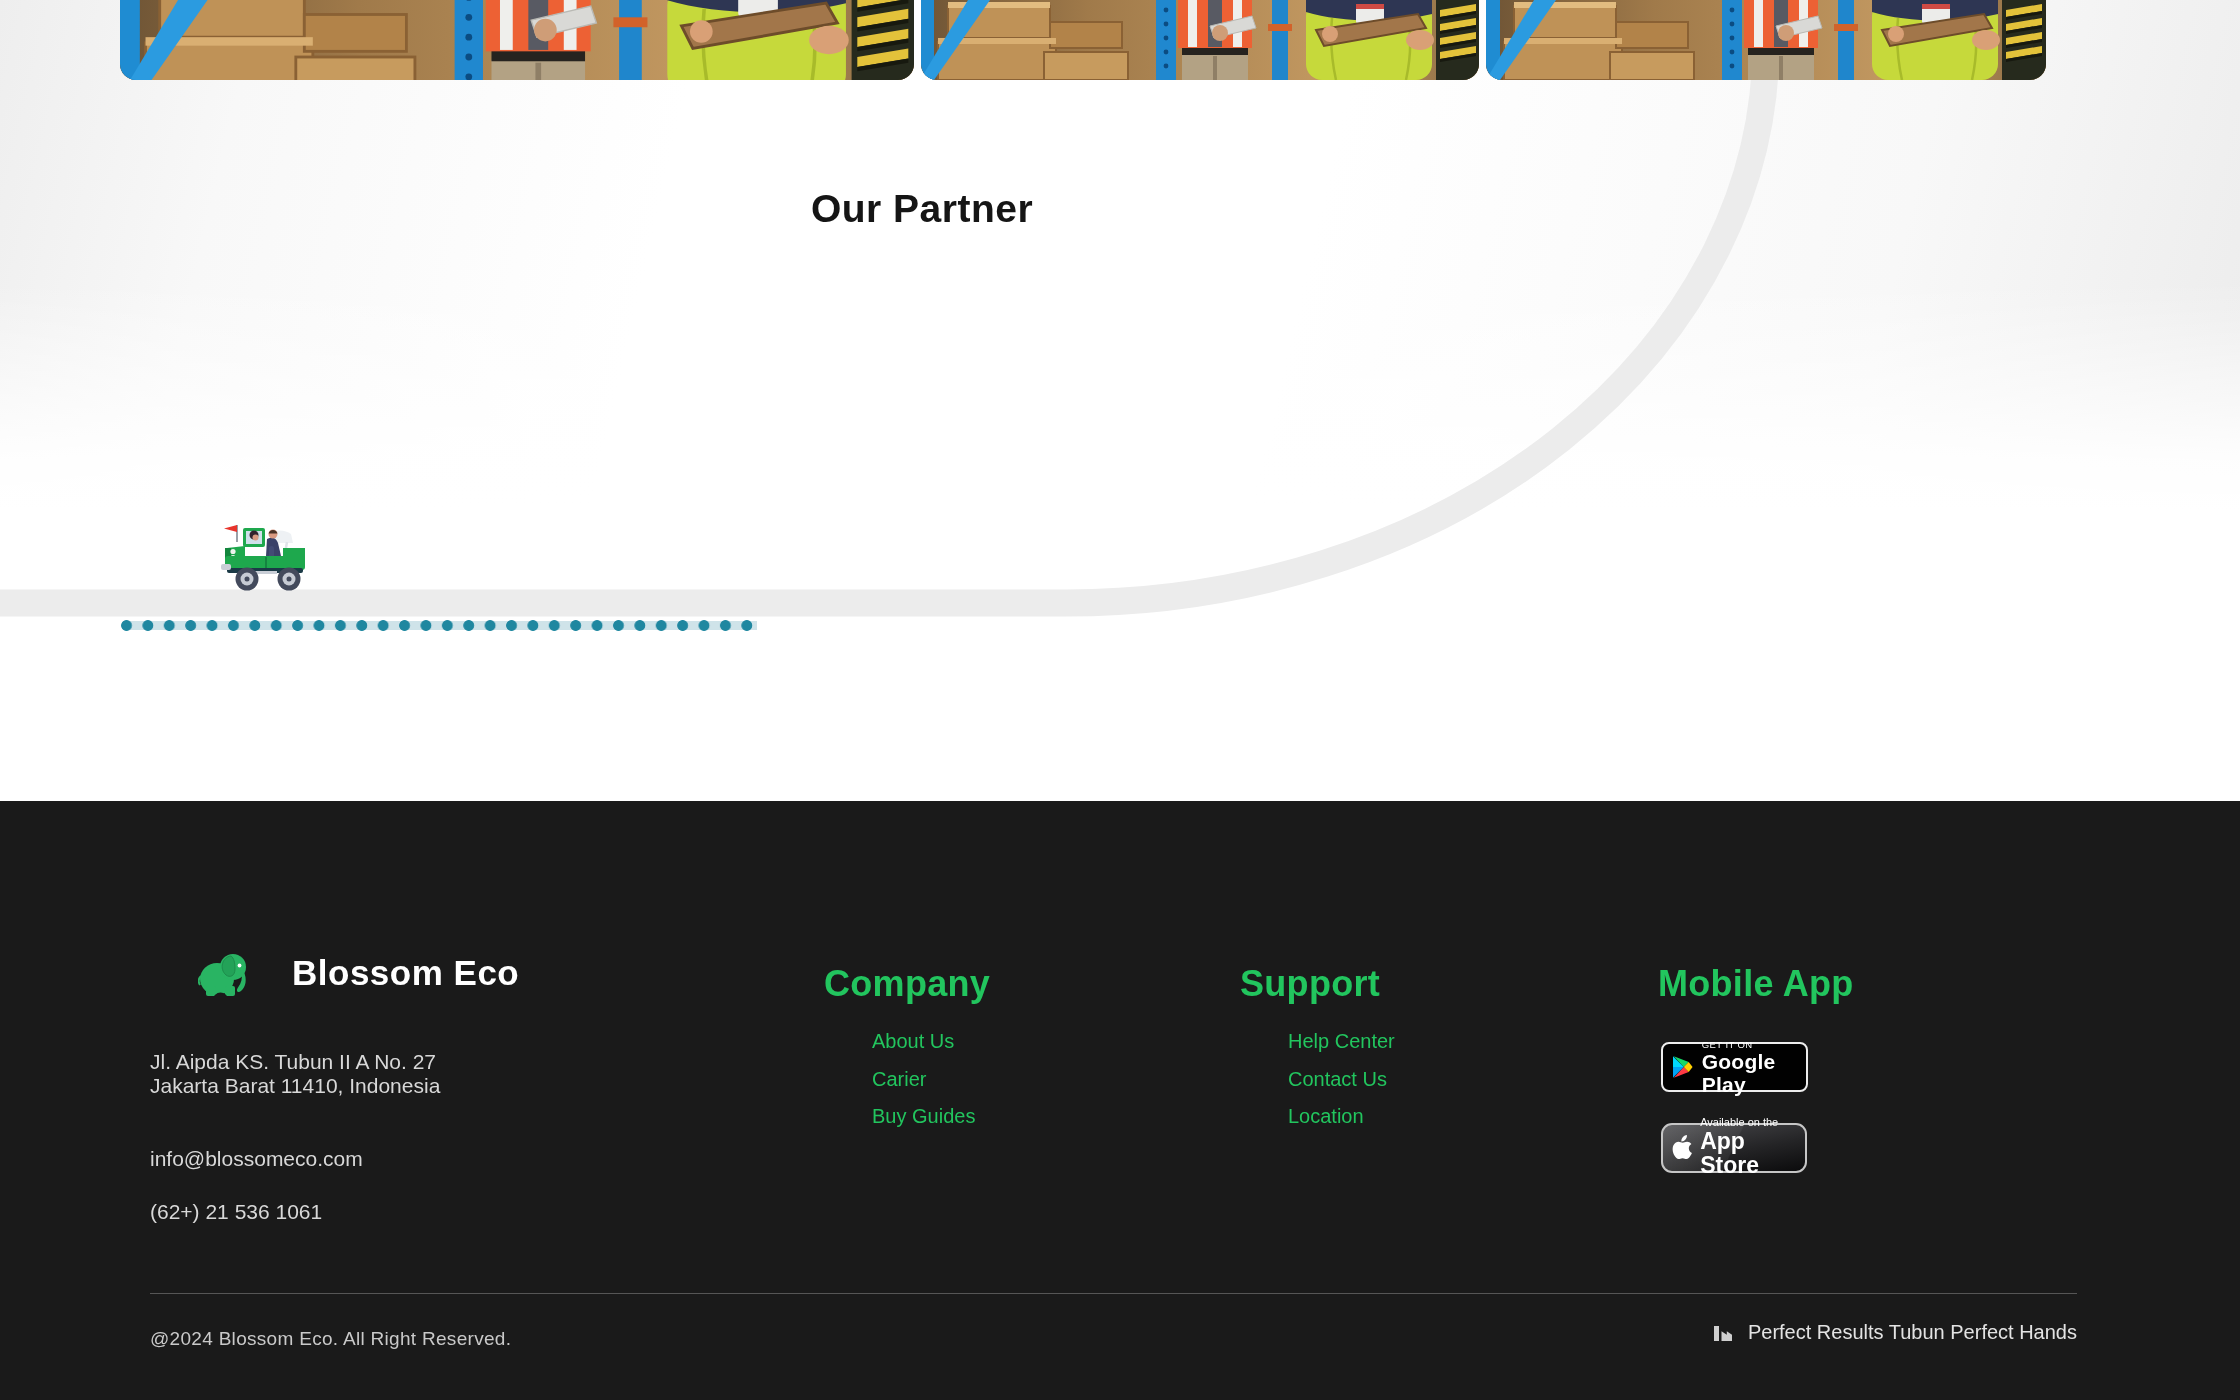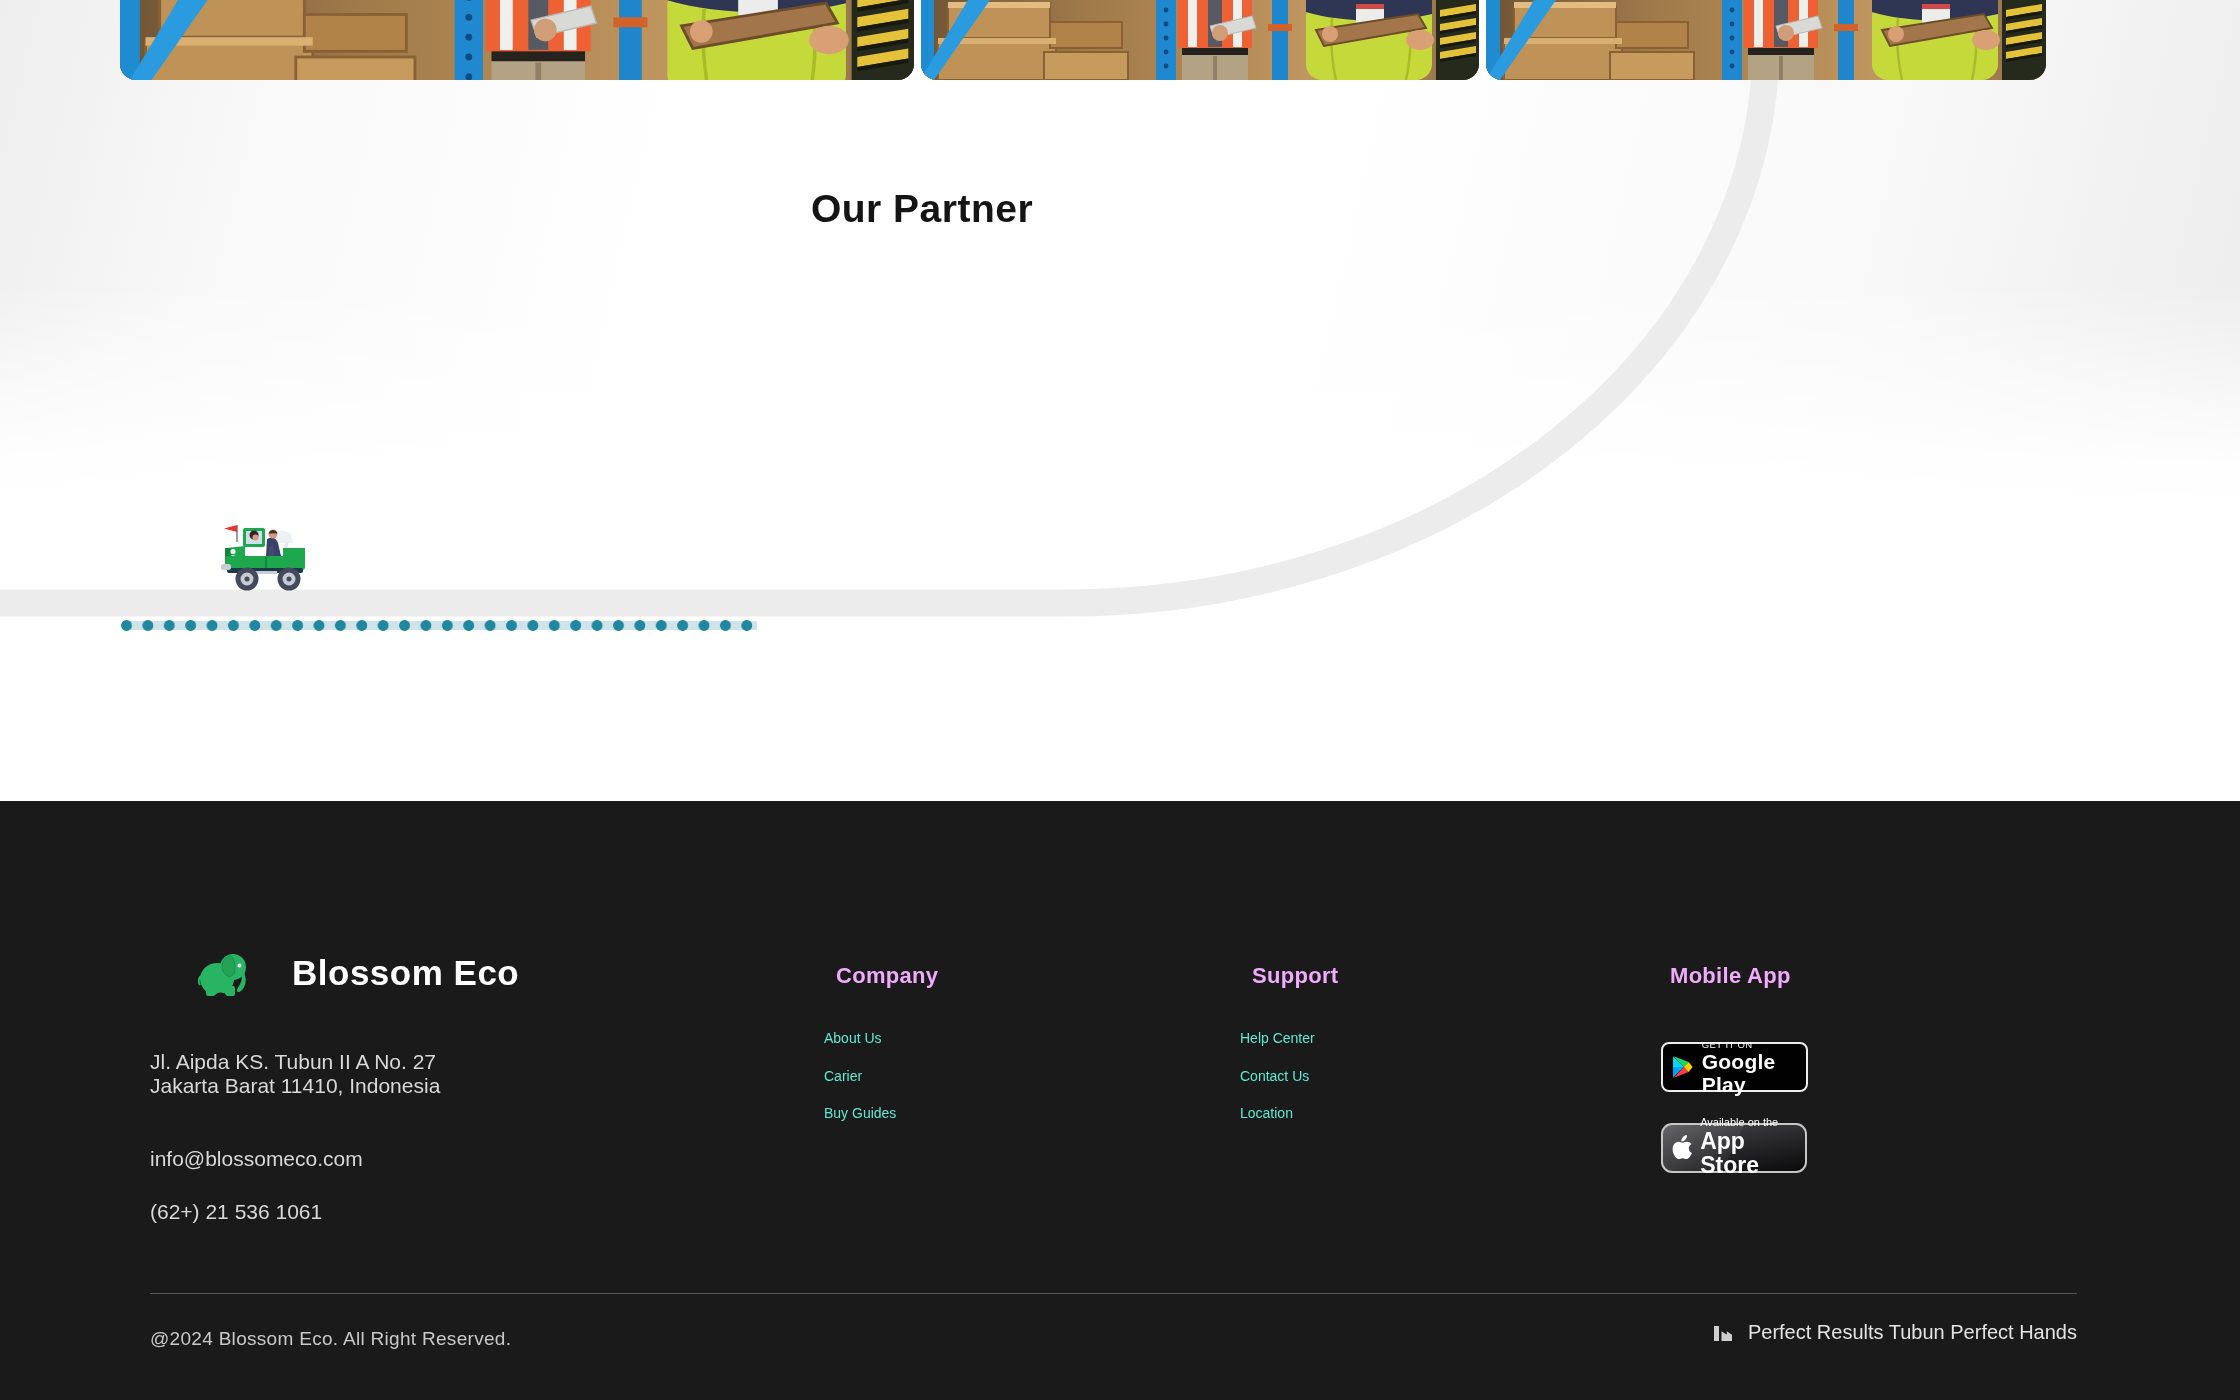--- a/index.html
+++ b/index.html
@@ -27,23 +27,23 @@
     background-image:radial-gradient(circle at 6.5px 6.5px,#1f87a0 5px,rgba(31,135,160,0) 5.8px);
     background-size:21.4px 13px;background-repeat:repeat-x;}
 
   
   .footer{position:absolute;left:0;top:801px;width:2240px;height:599px;background:#1a1a1a;}
   .logo{position:absolute;left:198px;top:149px;width:52px;height:48px;}
   .brand{position:absolute;left:292px;top:152px;font-size:35px;font-weight:700;color:#ffffff;letter-spacing:.5px;}
   .addr{position:absolute;left:150px;top:249px;font-size:21px;line-height:24px;color:#d8d8d8;}
   .contact{position:absolute;left:150px;font-size:21px;color:#d8d8d8;margin-top:17px;}
   .email{top:329px;} .phone{top:382px;}
-  .col-heading{position:absolute;top:162px;font-size:22px;font-weight:700;color:#f0abfc;letter-spacing:.3px;margin-left:12px;}
+  .col-heading{position:absolute;top:162px;font-size:36px;font-weight:700;color:#22c55e;letter-spacing:.3px;}
   .col-company{left:824px;} .col-support{left:1240px;} .col-mobile{left:1658px;}
-  .f-link{position:absolute;height:28px;font-size:14px;color:#5eead4;cursor:pointer;}
+  .f-link{position:absolute;height:28px;font-size:20px;color:#22c55e;cursor:pointer;margin-left:48px;}
   .lc{left:824px;} .ls{left:1240px;}
   .row-0{top:229px;} .row-1{top:267px;} .row-2{top:304px;}
 
   .badge{position:absolute;left:1661px;display:flex;align-items:center;box-sizing:border-box;cursor:pointer;}
   .badge-gp{top:241px;width:147px;height:50px;background:#010101;border:2px solid #ededed;border-radius:8px;
     padding:0 10px 0 10px;gap:9px;}
   .gp-tag{font-size:9.5px;letter-spacing:.4px;color:#ffffff;line-height:11px;}
   .gp-store{font-size:21px;font-weight:600;color:#ffffff;letter-spacing:.2px;line-height:23px;}
   .badge-as{top:322px;width:146px;height:50px;border:2px solid #c6c6c6;border-radius:11px;
     background:linear-gradient(115deg, rgba(255,255,255,.16) 0%, rgba(255,255,255,.06) 49%, rgba(255,255,255,0) 50%),

